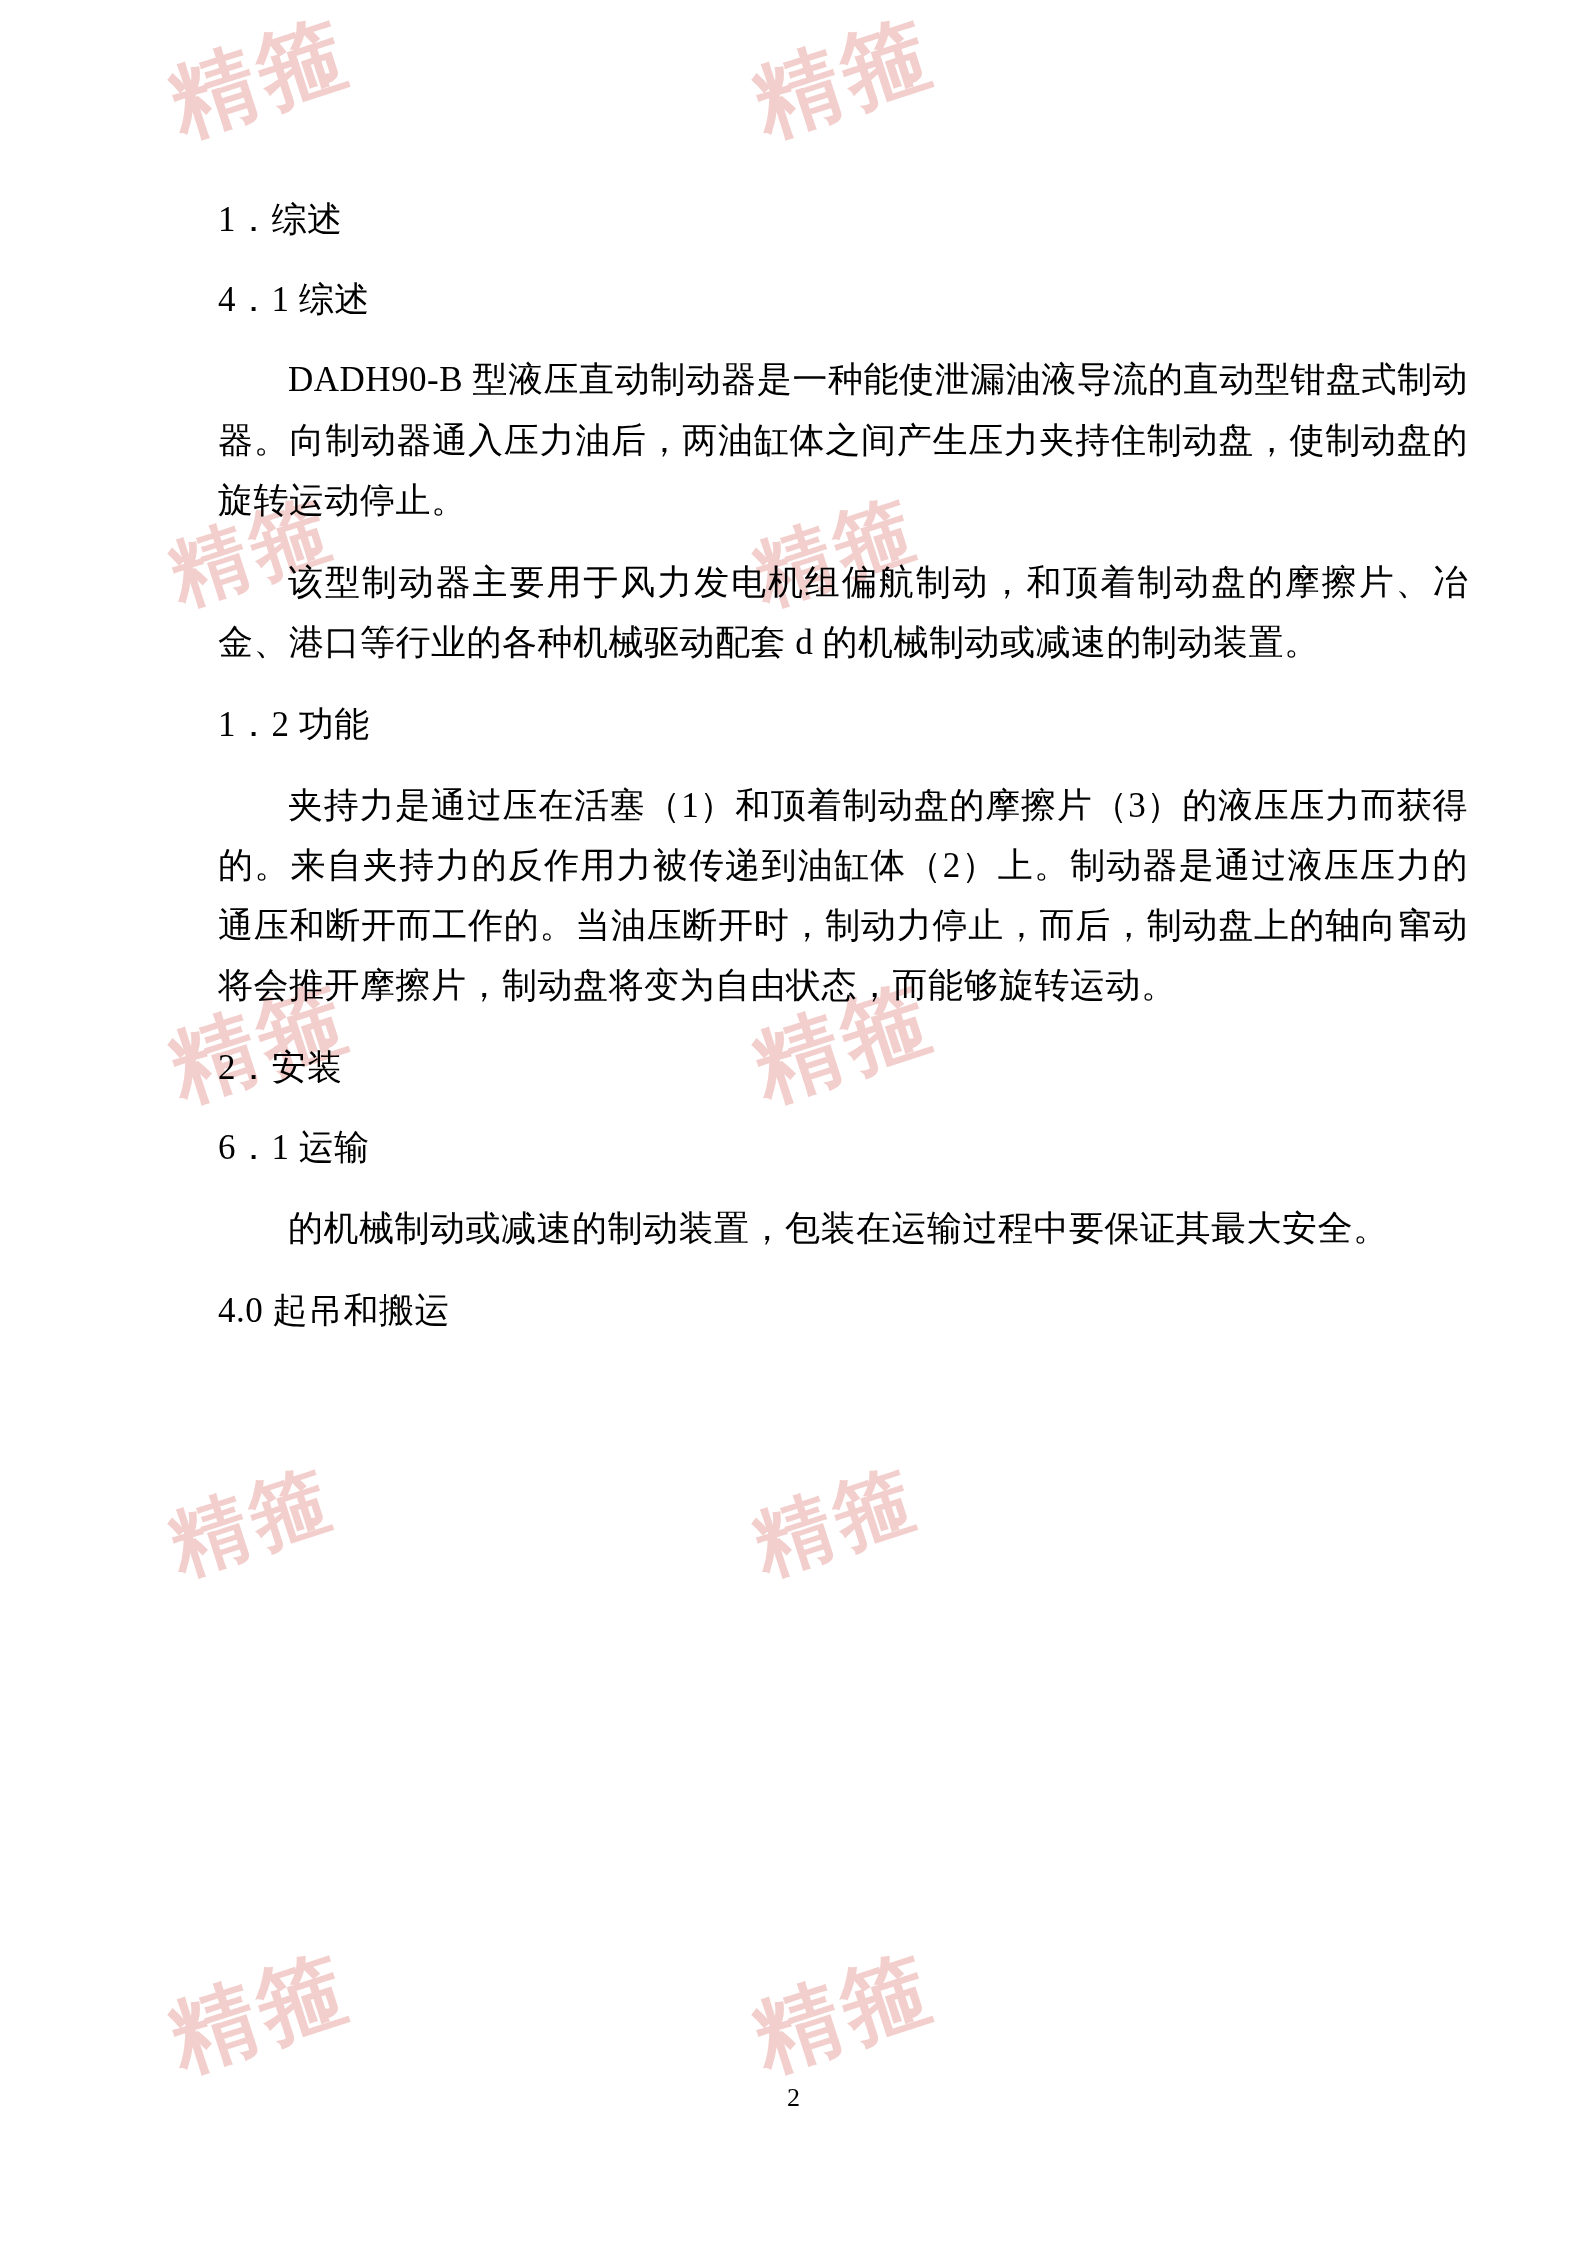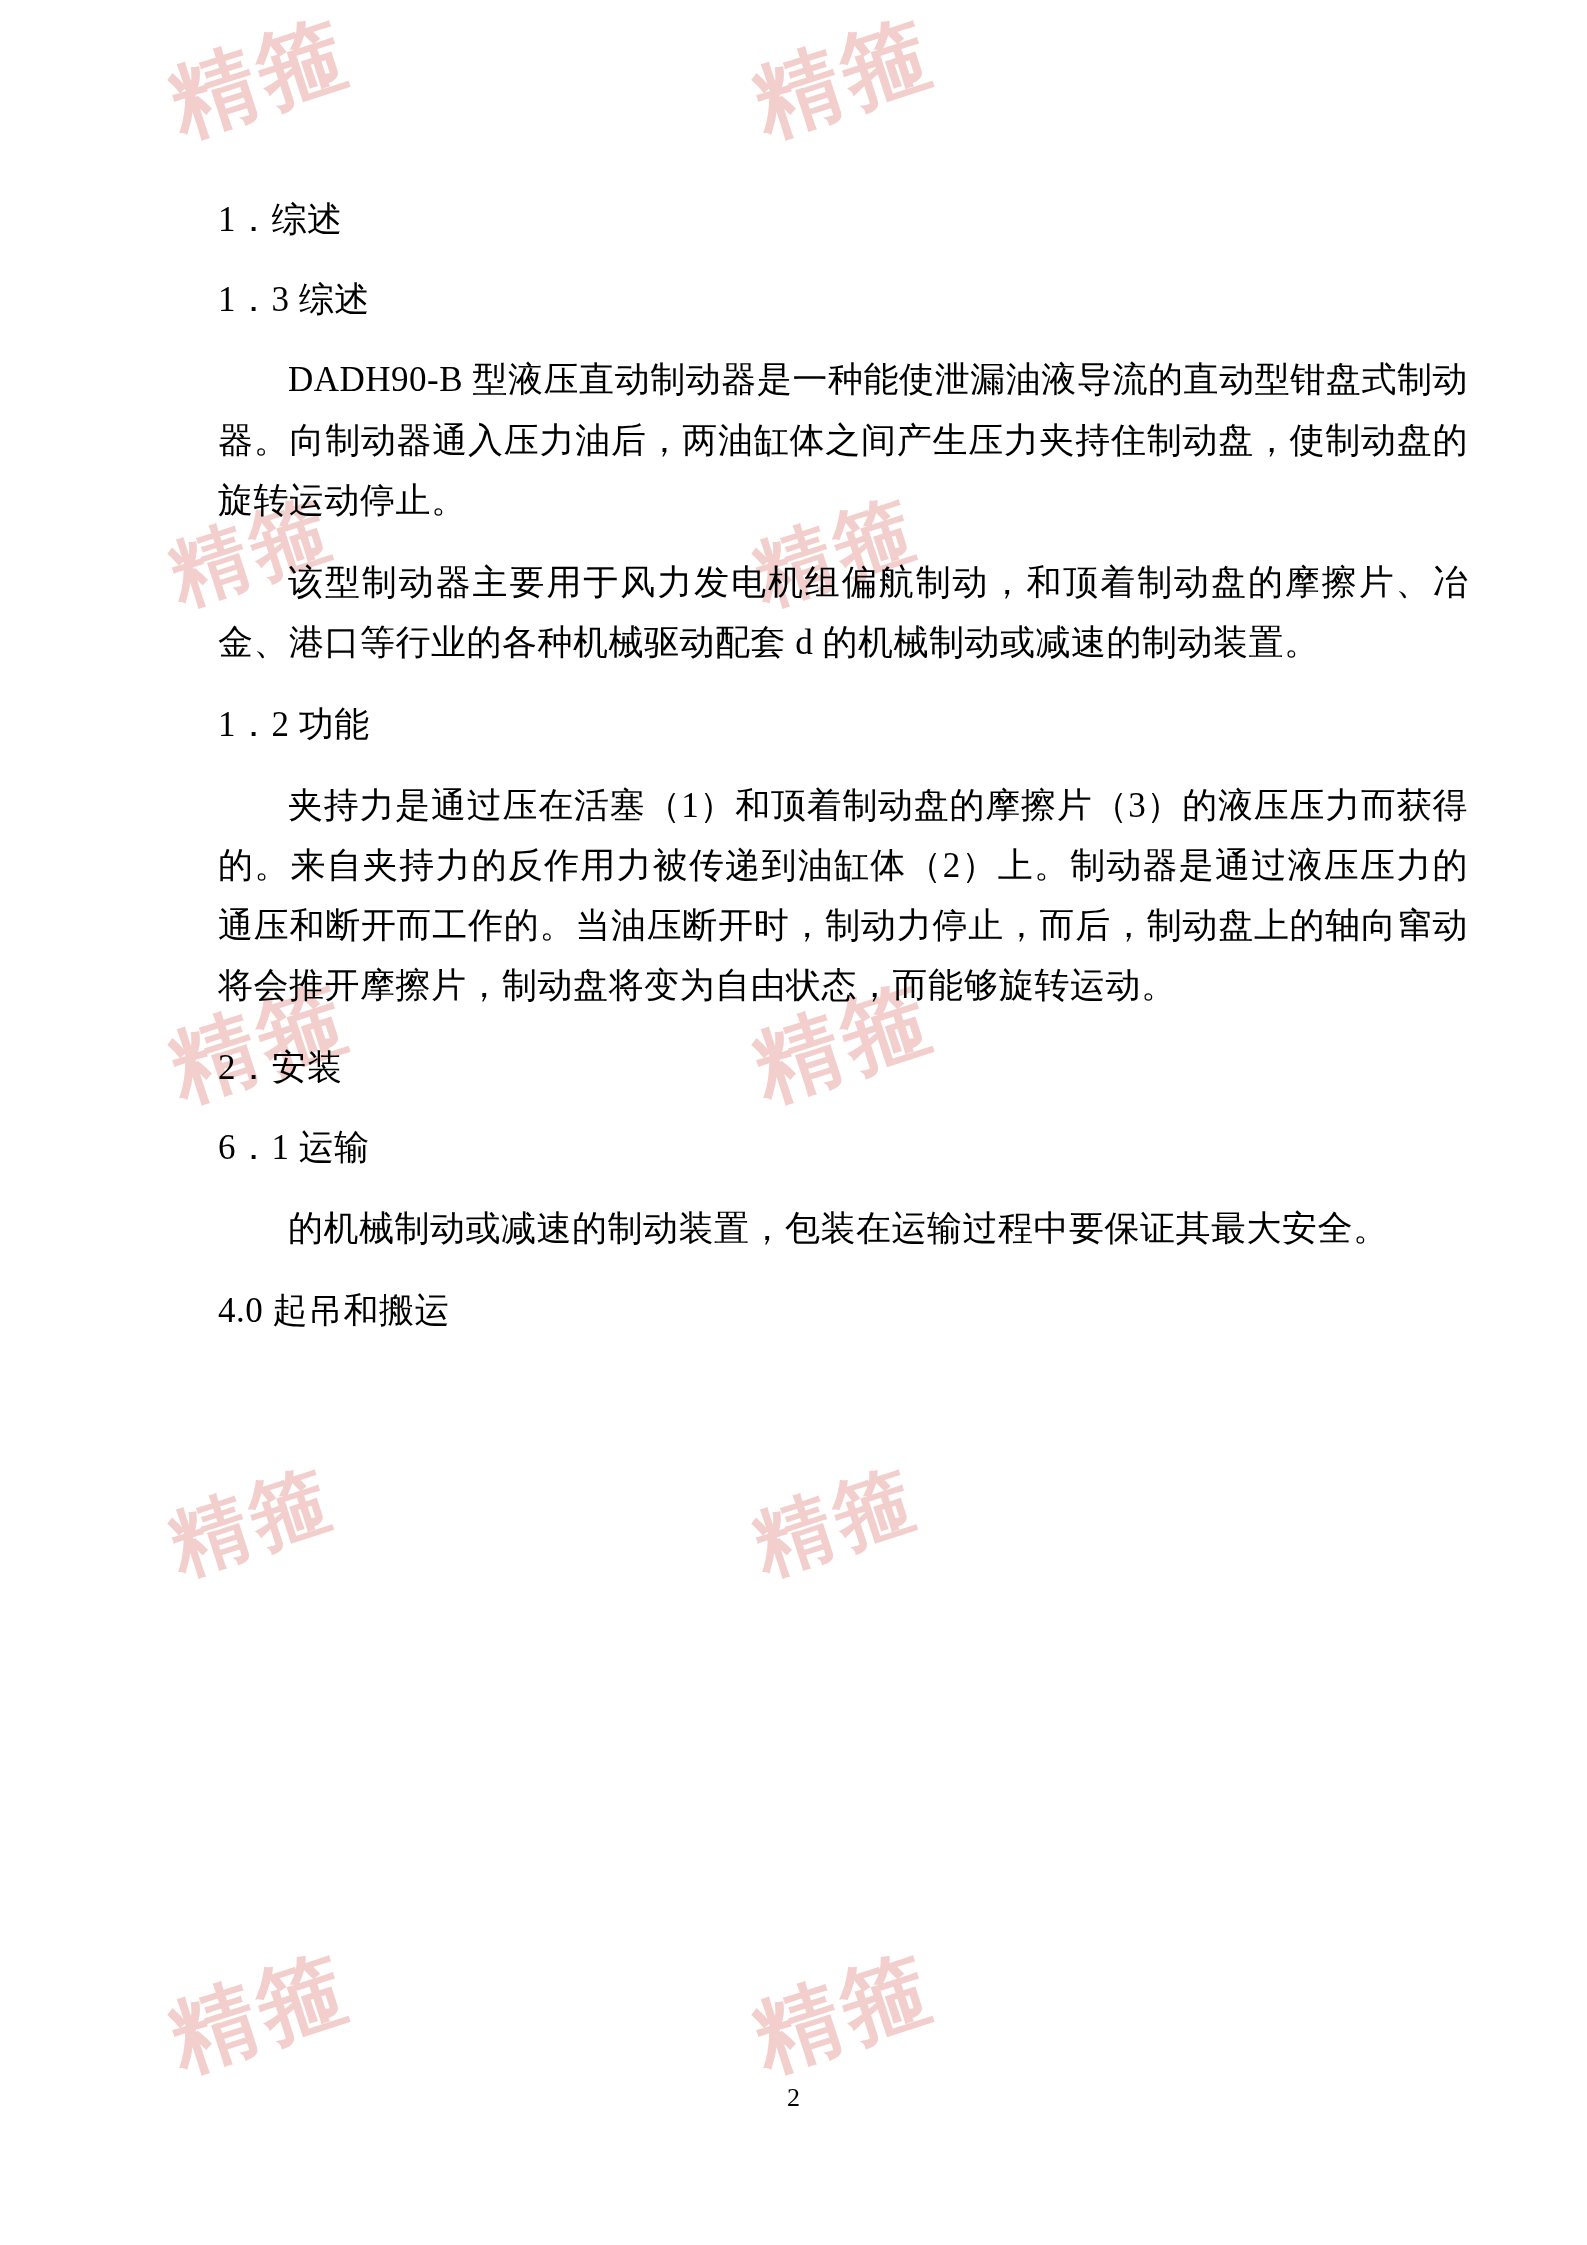--- a/index.html
+++ b/index.html
@@ -97,21 +97,21 @@
     <span class="wm wm5">精箍</span>
     <span class="wm wm6">精箍</span>
     <span class="wm wm7 small">精箍</span>
     <span class="wm wm8 small">精箍</span>
     <span class="wm wm9">精箍</span>
     <span class="wm wm10">精箍</span>
   </div>
 
   <div class="content">
     <p class="heading">1．综述</p>
-    <p class="heading">1．3 综述</p>
+    <p class="heading">4．1 综述</p>
     <p class="indent">DADH90-B 型液压直动制动器是一种能使泄漏油液导流的直动型钳盘式制动器。向制动器通入压力油后，两油缸体之间产生压力夹持住制动盘，使制动盘的旋转运动停止。</p>
     <p class="indent">该型制动器主要用于风力发电机组偏航制动，和顶着制动盘的摩擦片、冶金、港口等行业的各种机械驱动配套 d 的机械制动或减速的制动装置。</p>
     <p class="heading">1．2 功能</p>
     <p class="indent">夹持力是通过压在活塞（1）和顶着制动盘的摩擦片（3）的液压压力而获得的。来自夹持力的反作用力被传递到油缸体（2）上。制动器是通过液压压力的通压和断开而工作的。当油压断开时，制动力停止，而后，制动盘上的轴向窜动将会推开摩擦片，制动盘将变为自由状态，而能够旋转运动。</p>
     <p class="heading">2．安装</p>
     <p class="heading">6．1 运输</p>
     <p class="indent">的机械制动或减速的制动装置，包装在运输过程中要保证其最大安全。</p>
     <p class="heading">4.0 起吊和搬运</p>
   </div>
 

